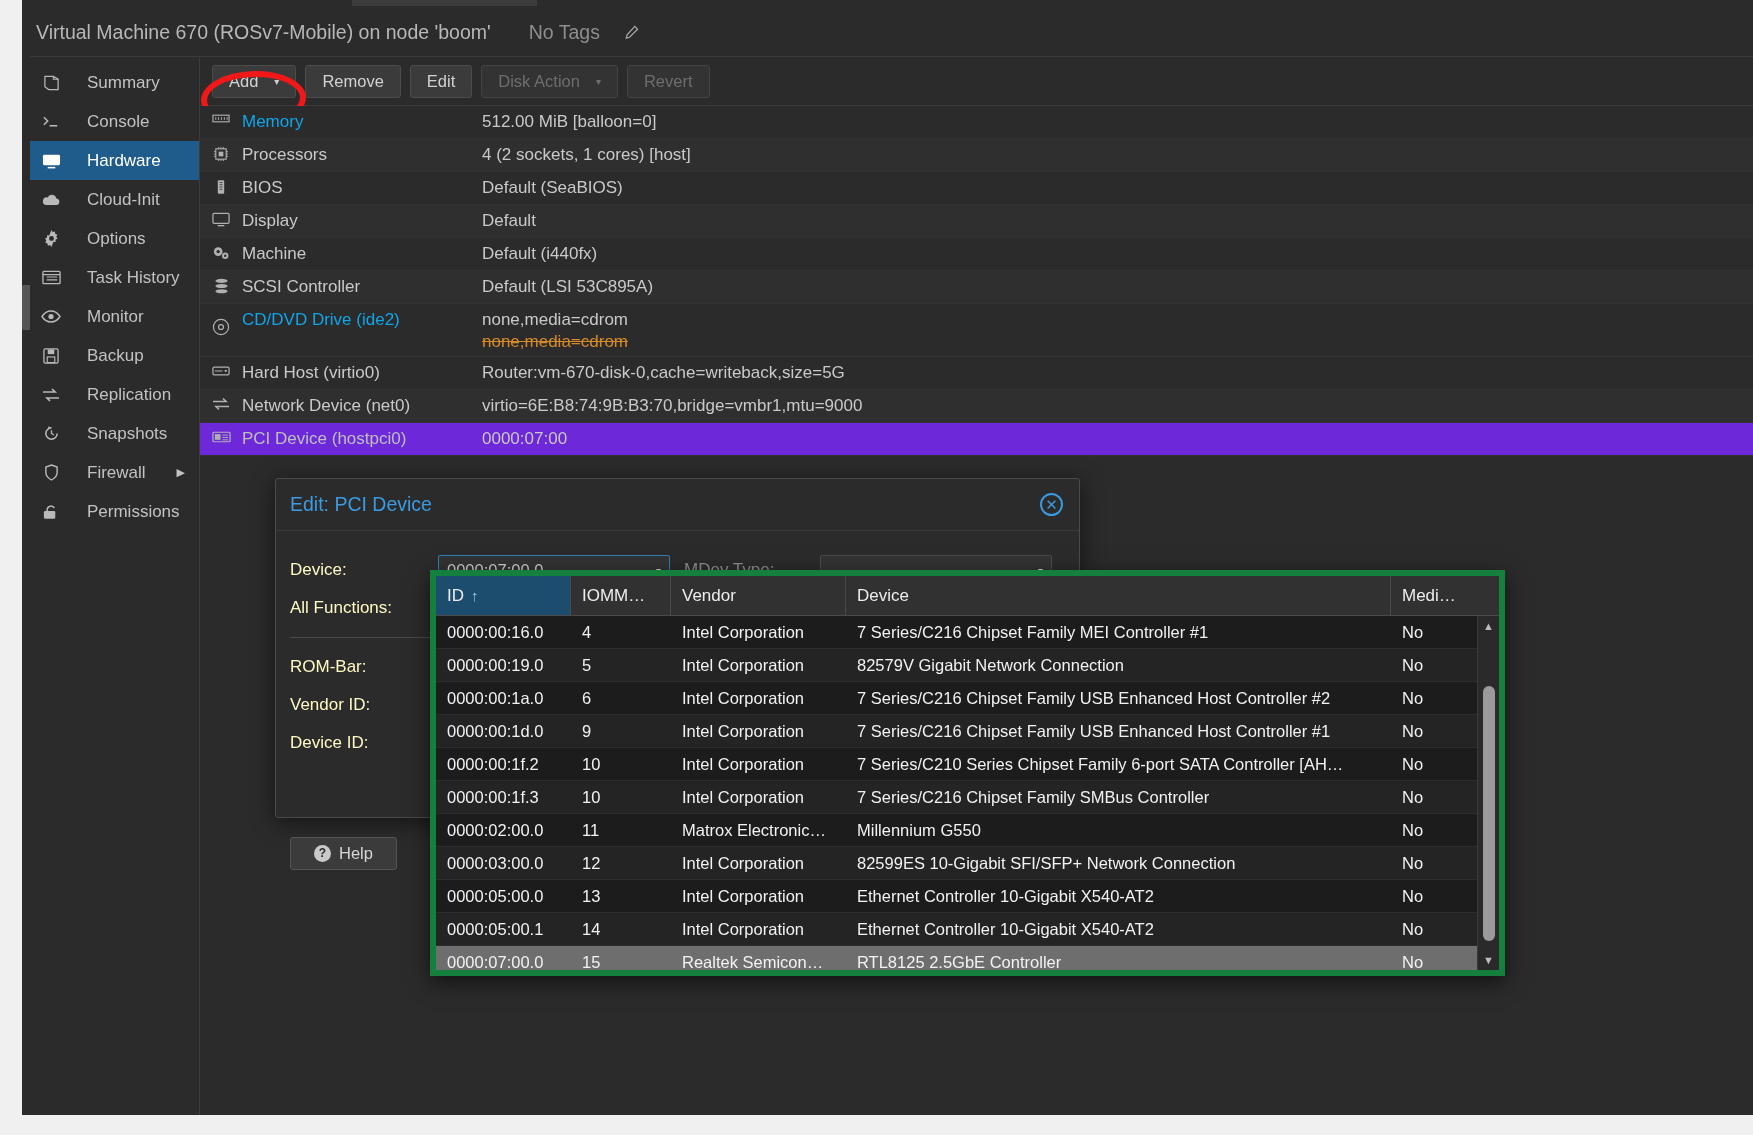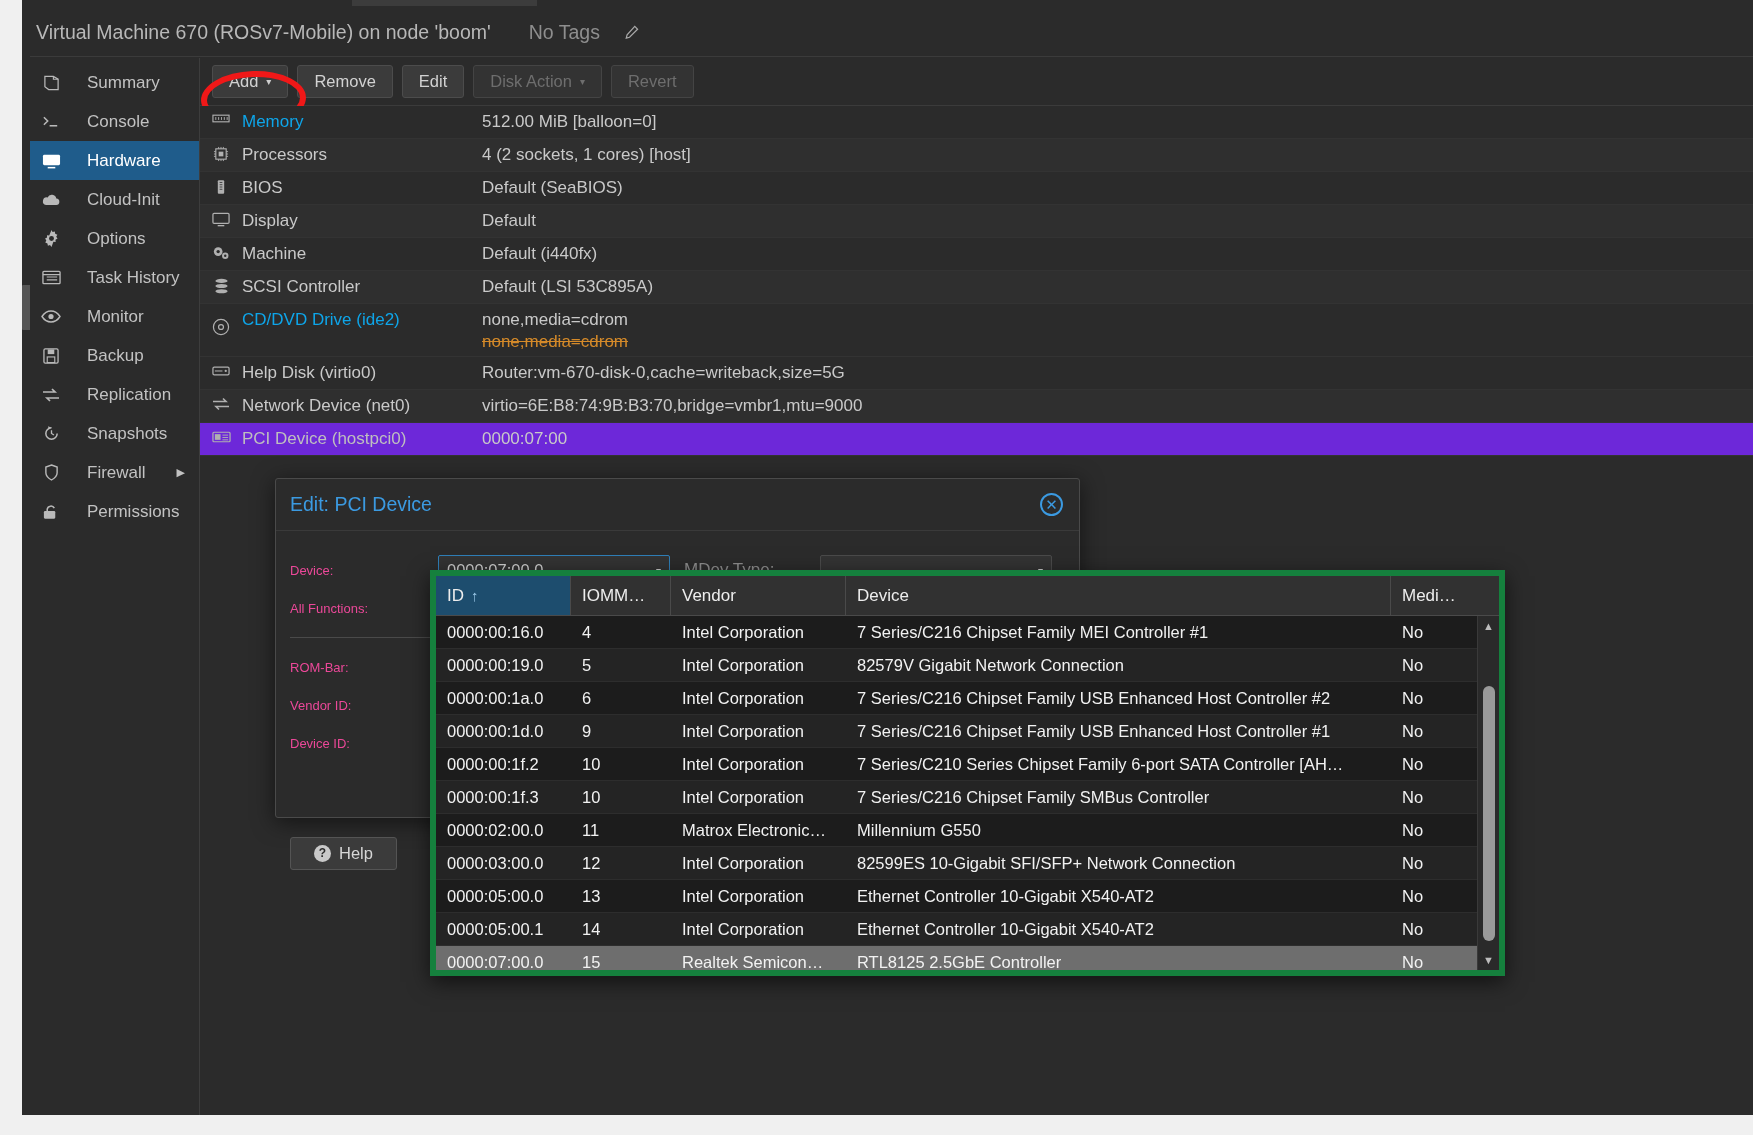--- a/index.html
+++ b/index.html
@@ -49,21 +49,21 @@
   
   .main { position: absolute; left: 200px; top: 58px; width: 1553px; height: 1057px; background: #2b2b2b; }
 
   .toolbar {
     height: 48px; display: flex; align-items: center; gap: 9px; padding-left: 12px;
     border-bottom: 1px solid #3b3b3b; background: #2b2b2b;
   }
   .tb-btn {
     background: #3b3b3b; border: 1px solid #4c4c4c; border-radius: 3px;
     color: #d2d2d2; font-size: 16.5px; height: 33px; padding: 0 16px;
-    display: flex; align-items: center; gap: 8px; cursor: pointer; white-space: nowrap;
+    display: flex; align-items: center; gap: 16px; cursor: pointer; white-space: nowrap;
   }
   .tb-btn.dis { color: #6e6e6e; background: #333; border-color: #444; }
   .caret { font-size: 10px; color: #cfcfcf; }
   .tb-btn.dis .caret { color: #6e6e6e; }
 
   
   .hl-ellipse {
     position: absolute; left: 1px; top: 13px; width: 105px; height: 56px;
     border: 6px solid #f01818; border-radius: 50%;
     transform: rotate(-2deg); pointer-events: none;
@@ -101,21 +101,21 @@
     height: 52px; display: flex; align-items: center; justify-content: space-between;
     padding: 0 16px 0 14px; border-bottom: 1px solid #3a3a3a;
   }
   .dlg-title { color: #3b9ae1; font-size: 19.5px; }
   .dlg-close {
     width: 23px; height: 23px; border: 2px solid #3b9ae1; border-radius: 50%;
     color: #3b9ae1; font-size: 15px; line-height: 19px; text-align: center; cursor: pointer;
   }
   .dlg-body { position: relative; padding: 20px 0 0 14px; }
   .frow { display: flex; align-items: center; height: 38px; }
-  .flabel { width: 148px; min-width: 148px; color: #ec4899; font-size: 13px; }
+  .flabel { width: 148px; min-width: 148px; color: #fef9c3; font-size: 17px; }
   .finput {
     width: 232px; height: 30px; background: #333; border: 1px solid #5a5a5a; border-radius: 2px;
     display: flex; align-items: center; padding: 0 8px; color: #cfcfcf; font-size: 16.5px;
     justify-content: space-between;
   }
   .finput.focus { border-color: #2f7fb8; }
   .finput.blank { background: #333; border-color: #4a4a4a; }
   .fcb { width: 15px; height: 15px; border: 1px solid #666; background: #333; border-radius: 2px; }
   .mdev-label { width: 150px; color: #8d8d8d; font-size: 17px; padding-left: 14px; }
   .hr { height: 1px; background: #4a4a4a; margin: 10px 10px 10px 0; width: 250px; }
@@ -425,21 +425,21 @@
       </div>
 
       <div class="hwrow">
         <span class="hw-ico">
           <svg class="ic" width="18" height="13" viewBox="0 0 19 13">
               <rect x="1" y="3" width="17" height="8" rx="1.4" fill="none" stroke="#b0b0b0" stroke-width="1.3"></rect>
               <circle cx="14.5" cy="7" r="1.2" fill="#b0b0b0"></circle>
               <path d="M3 7h8" stroke="#b0b0b0" stroke-width="1.1"></path>
             </svg>
         </span>
-        <span class="hw-key">Help Disk (virtio0)</span>
+        <span class="hw-key">Hard Host (virtio0)</span>
         <span class="hw-val">Router:vm-670-disk-0,cache=writeback,size=5G</span>
       </div>
 
       <div class="hwrow alt">
         <span class="hw-ico">
           <svg class="ic" width="20" height="14" viewBox="0 0 20 14">
               <path d="M2 4.5h13l-3-3M18 9.5H5l3 3" fill="none" stroke="#b0b0b0" stroke-width="1.6"></path>
             </svg>
         </span>
         <span class="hw-key">Network Device (net0)</span>

